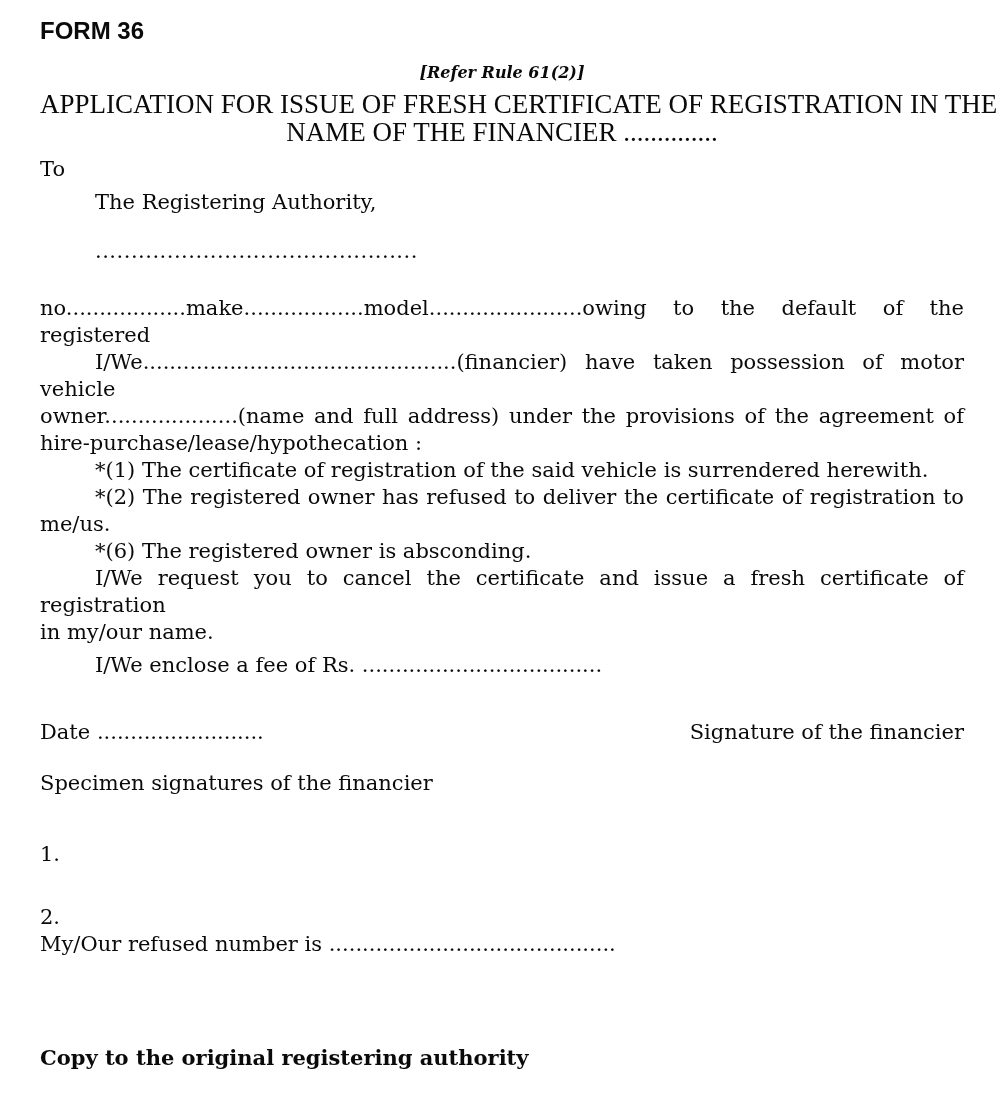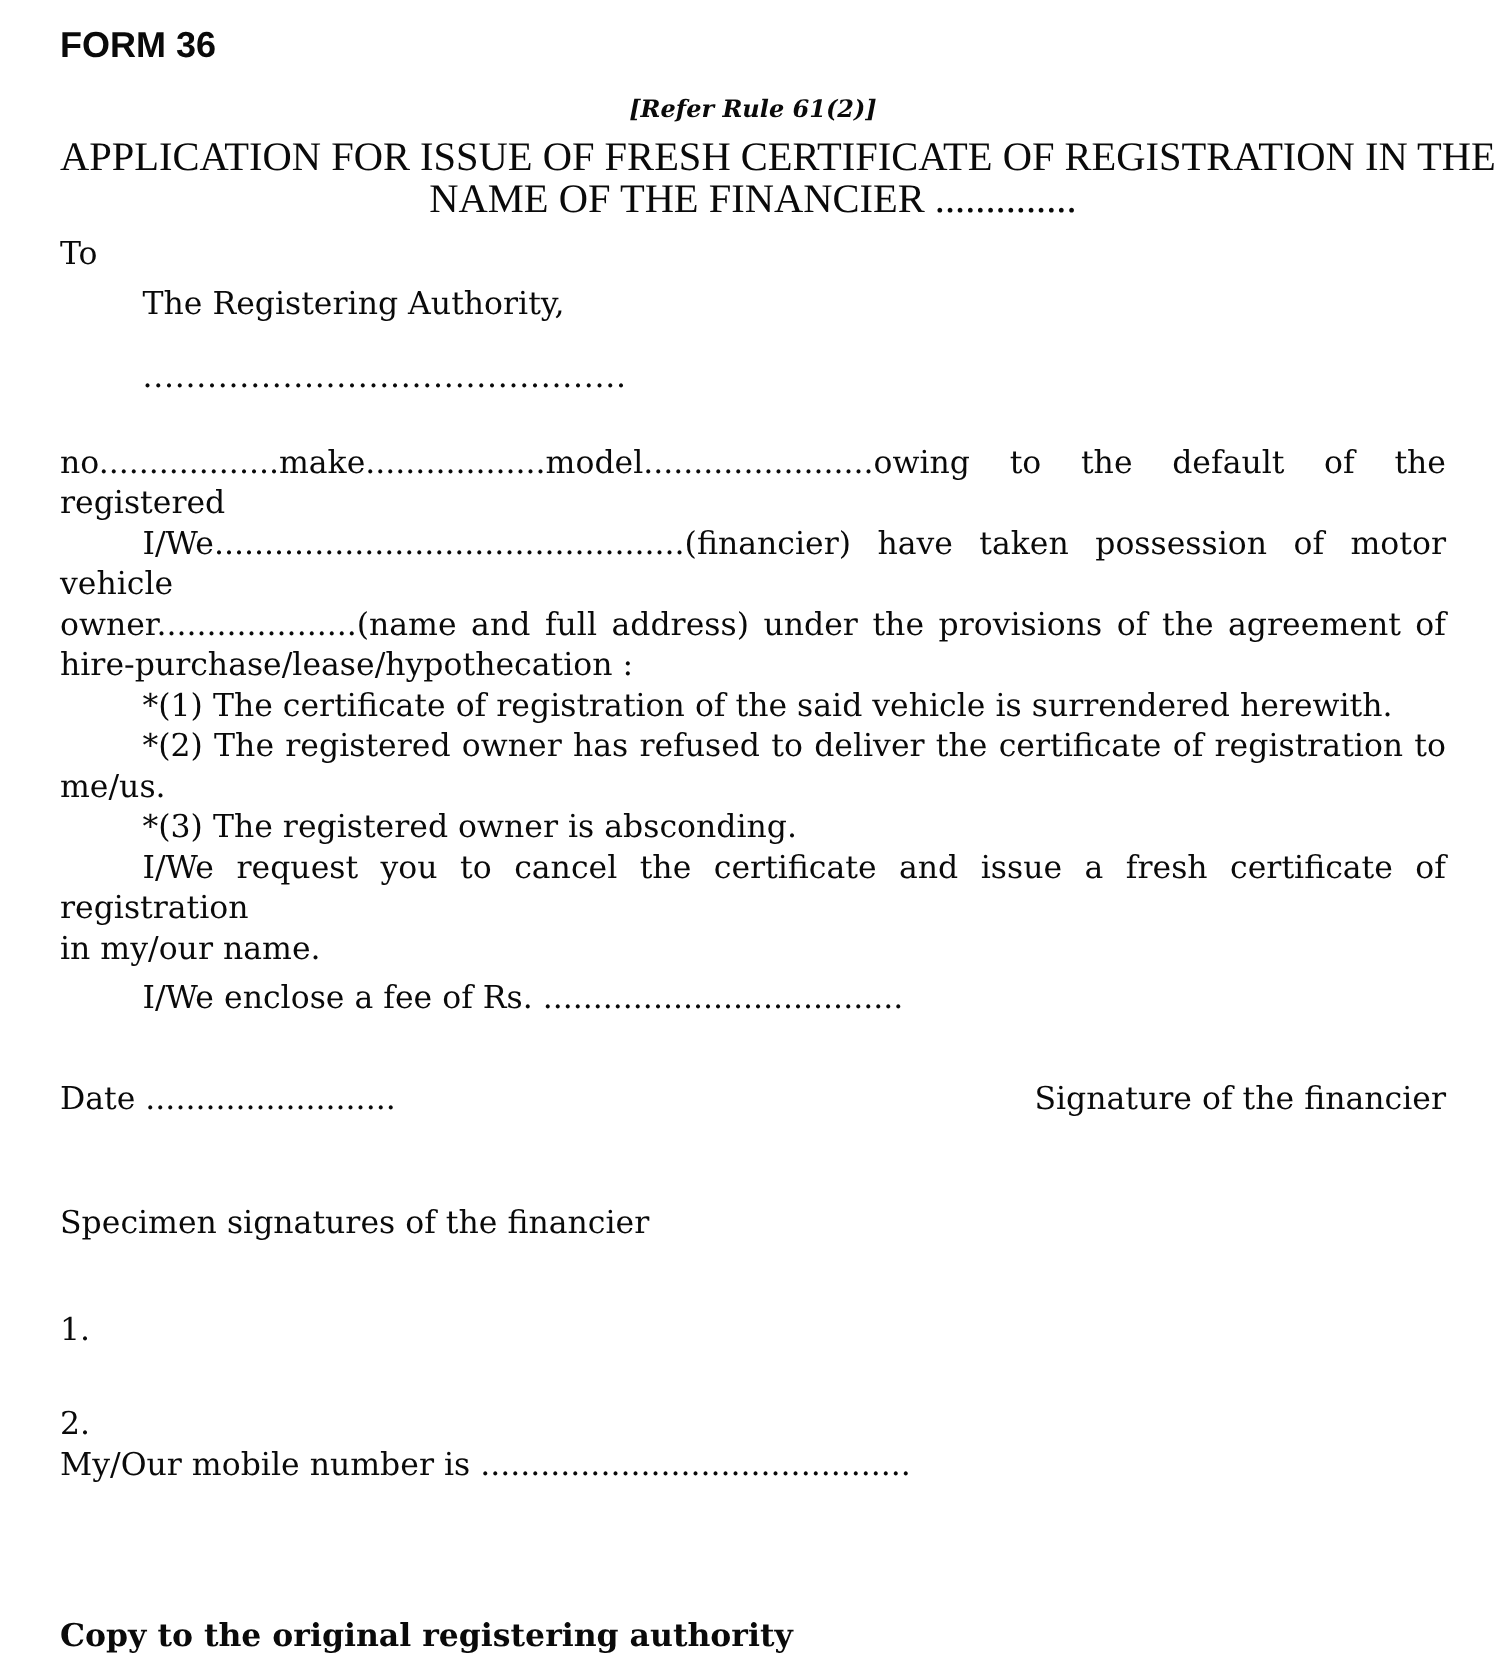--- a/index.html
+++ b/index.html
@@ -75,21 +75,21 @@
   .fee-line {
     margin-top: 6px;
   }
   .date-row {
     margin-top: 40px;
     display: flex;
     justify-content: space-between;
     align-items: flex-end;
   }
   .specimen-heading {
-    margin-top: 56px;
+    margin-top: 24px;
   }
   .specimen-item-1 {
     margin-top: 44px;
   }
   .specimen-item-2 {
     margin-top: 36px;
   }
   .copy-note {
     margin-top: 86px;
     font-weight: bold;
@@ -122,37 +122,37 @@
     <div class="line">hire-purchase/lease/hypothecation :</div>
   </div>
 
   <div class="line indent">*(1) The certificate of registration of the said vehicle is surrendered herewith.</div>
 
   <div>
     <div class="line indent jline">*(2) The registered owner has refused to deliver the certificate of registration to</div>
     <div class="line">me/us.</div>
   </div>
 
-  <div class="line indent">*(3) The registered owner is absconding.</div>
+  <div class="line indent">*(6) The registered owner is absconding.</div>
 
   <div>
     <div class="line indent jline">I/We request you to cancel the certificate and issue a fresh certificate of registration</div>
     <div class="line">in my/our name.</div>
   </div>
 
   <div class="line indent fee-line">I/We enclose a fee of Rs. ....................................</div>
 
   <div class="date-row">
     <div class="line">Date .........................</div>
     <div class="line">Signature of the financier</div>
   </div>
 
   <div class="line specimen-heading">Specimen signatures of the financier</div>
 
   <div class="line specimen-item-1">1.</div>
 
   <div class="line specimen-item-2">2.</div>
 
-  <div class="line">My/Our mobile number is ...........................................</div>
+  <div class="line">My/Our refused number is ...........................................</div>
 
   <div class="line copy-note">Copy to the original registering authority</div>
 
 </div>
 
 </body></html>

